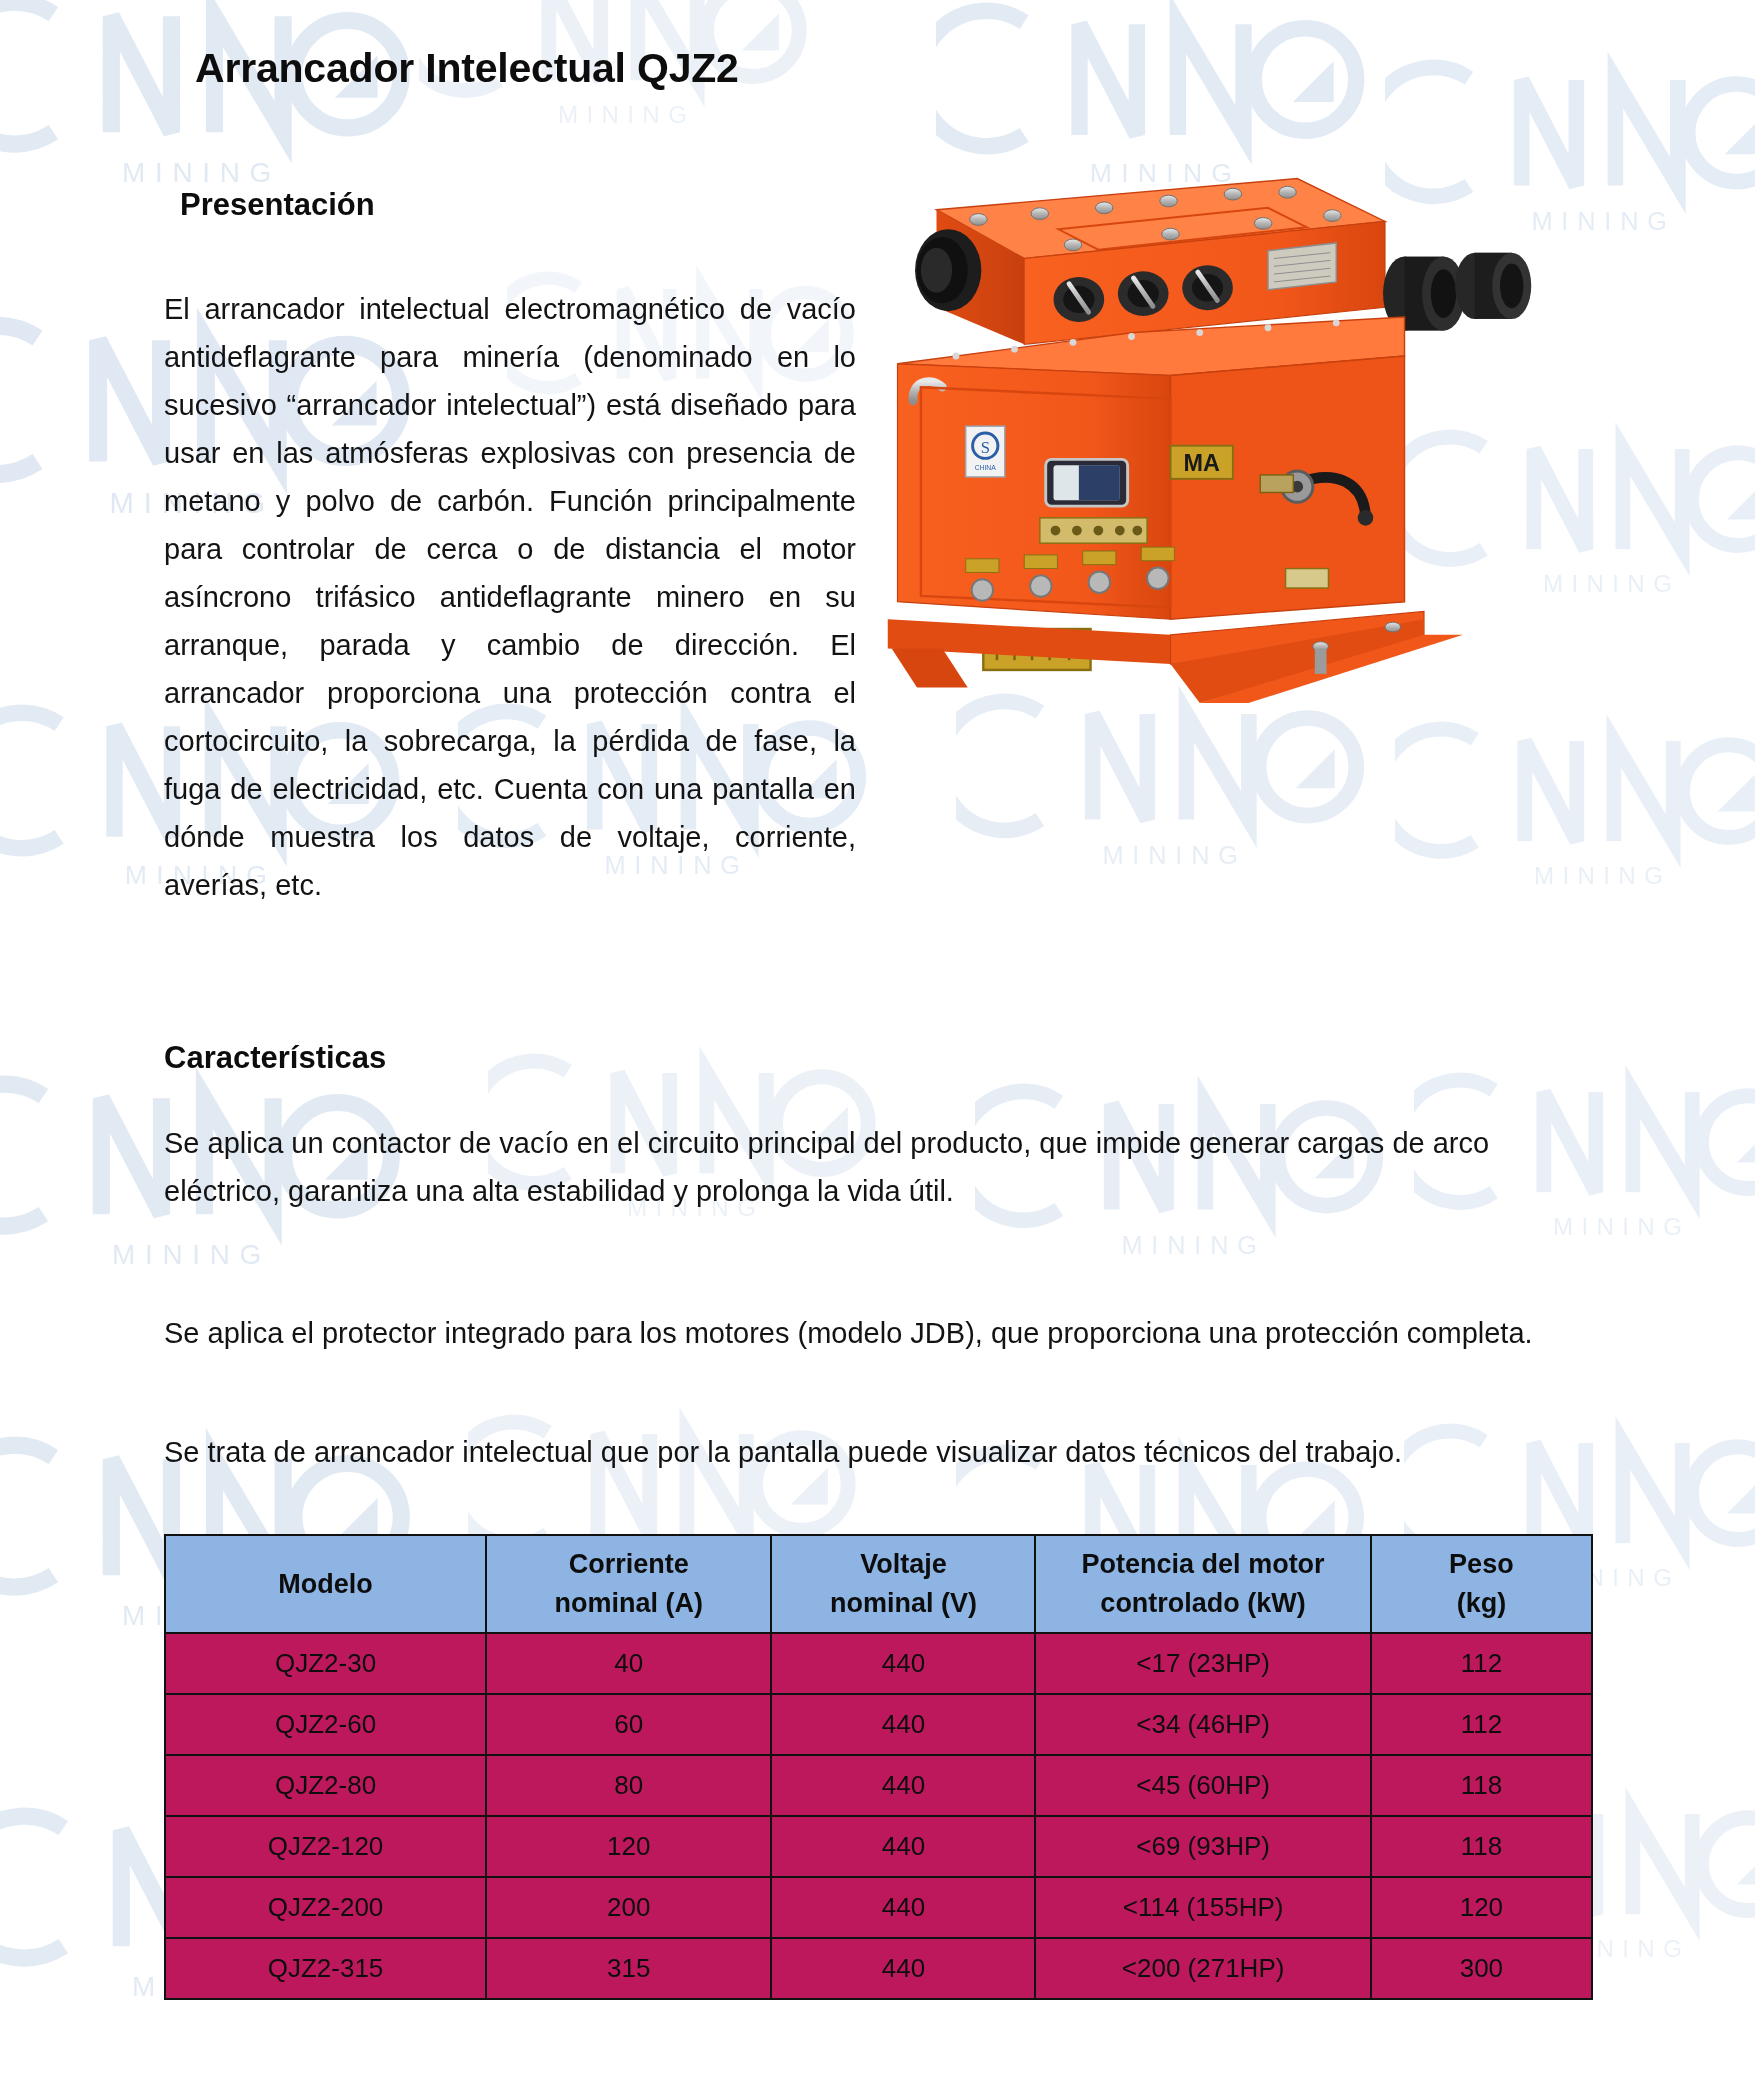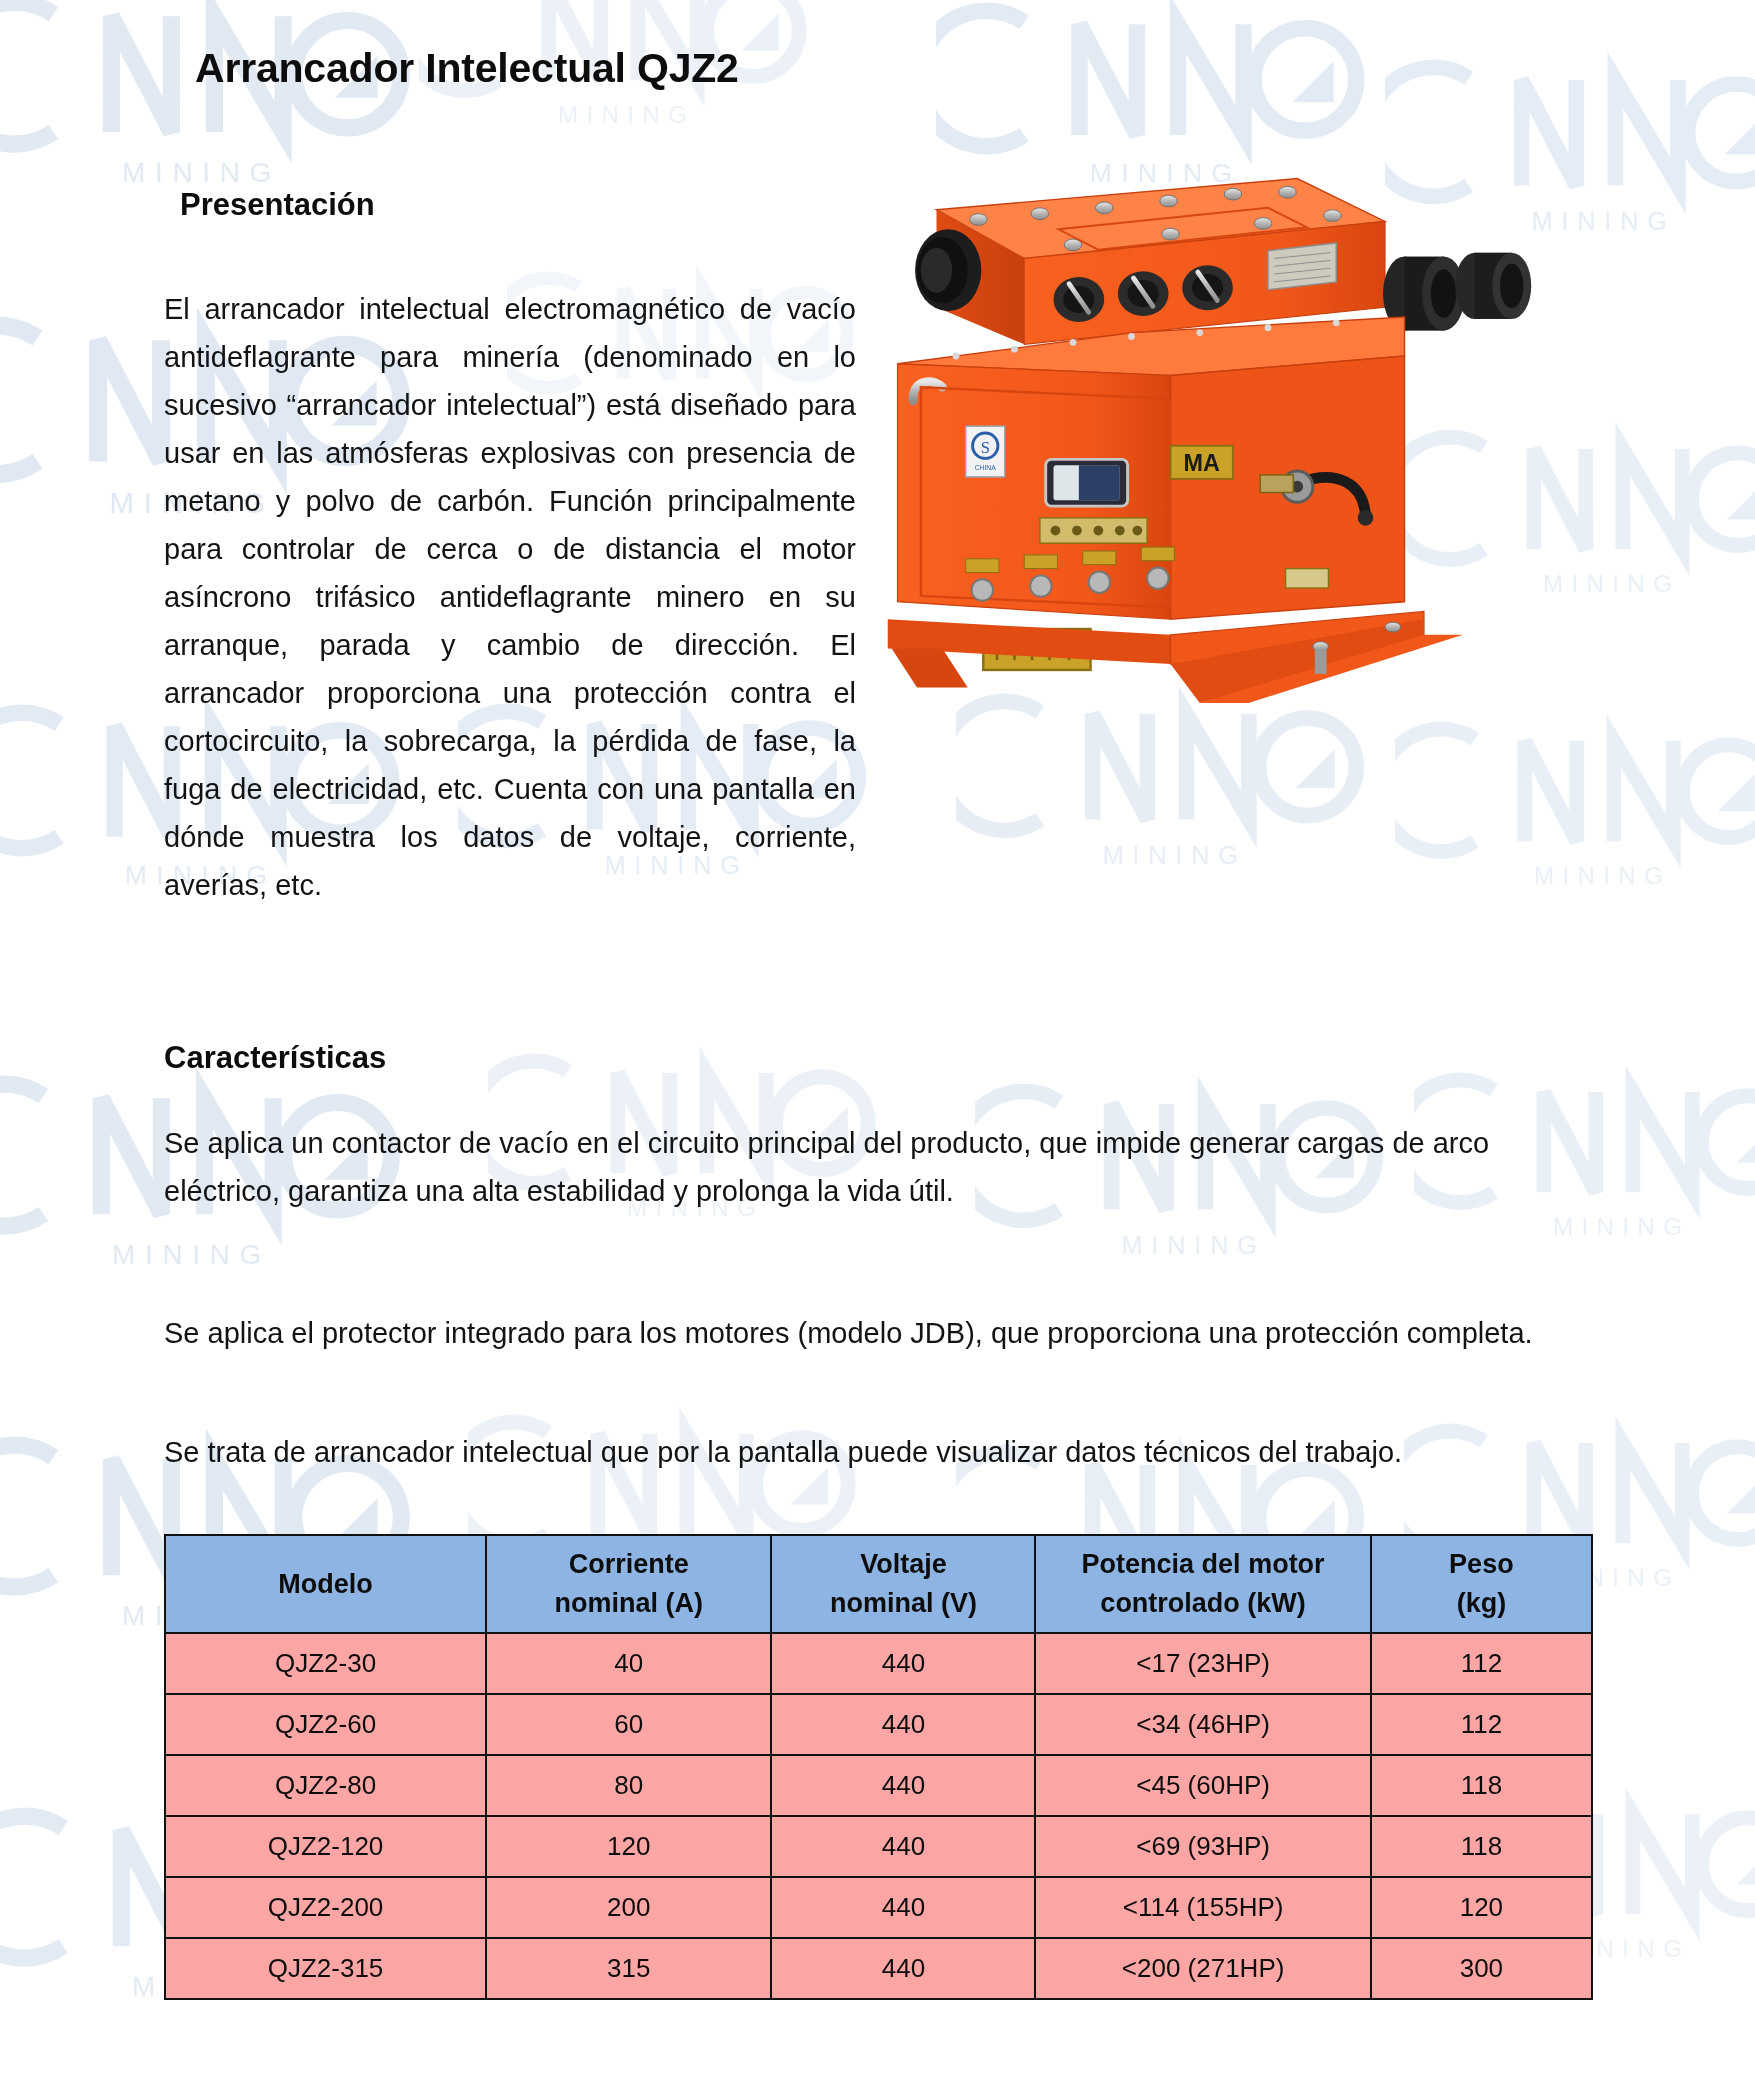--- a/index.html
+++ b/index.html
@@ -116,21 +116,21 @@
   }
   table.spec-table thead th {
     background: #8db4e2;
     font-weight: bold;
     font-size: 27px;
     height: 96px;
     line-height: 39px;
     padding: 0 5.9px;
   }
   table.spec-table tbody td {
-    background: #fca5a5;
+    background: #be185d;
     height: 59px;
     padding: 0 5.9px;
     font-weight: normal;
   }
   .col-modelo { width: 22.5%; }
   .col-corriente { width: 20%; }
   .col-voltaje { width: 18.5%; }
   .col-potencia { width: 23.5%; }
   .col-peso { width: 15.5%; }
   .th-line { display: block; }

